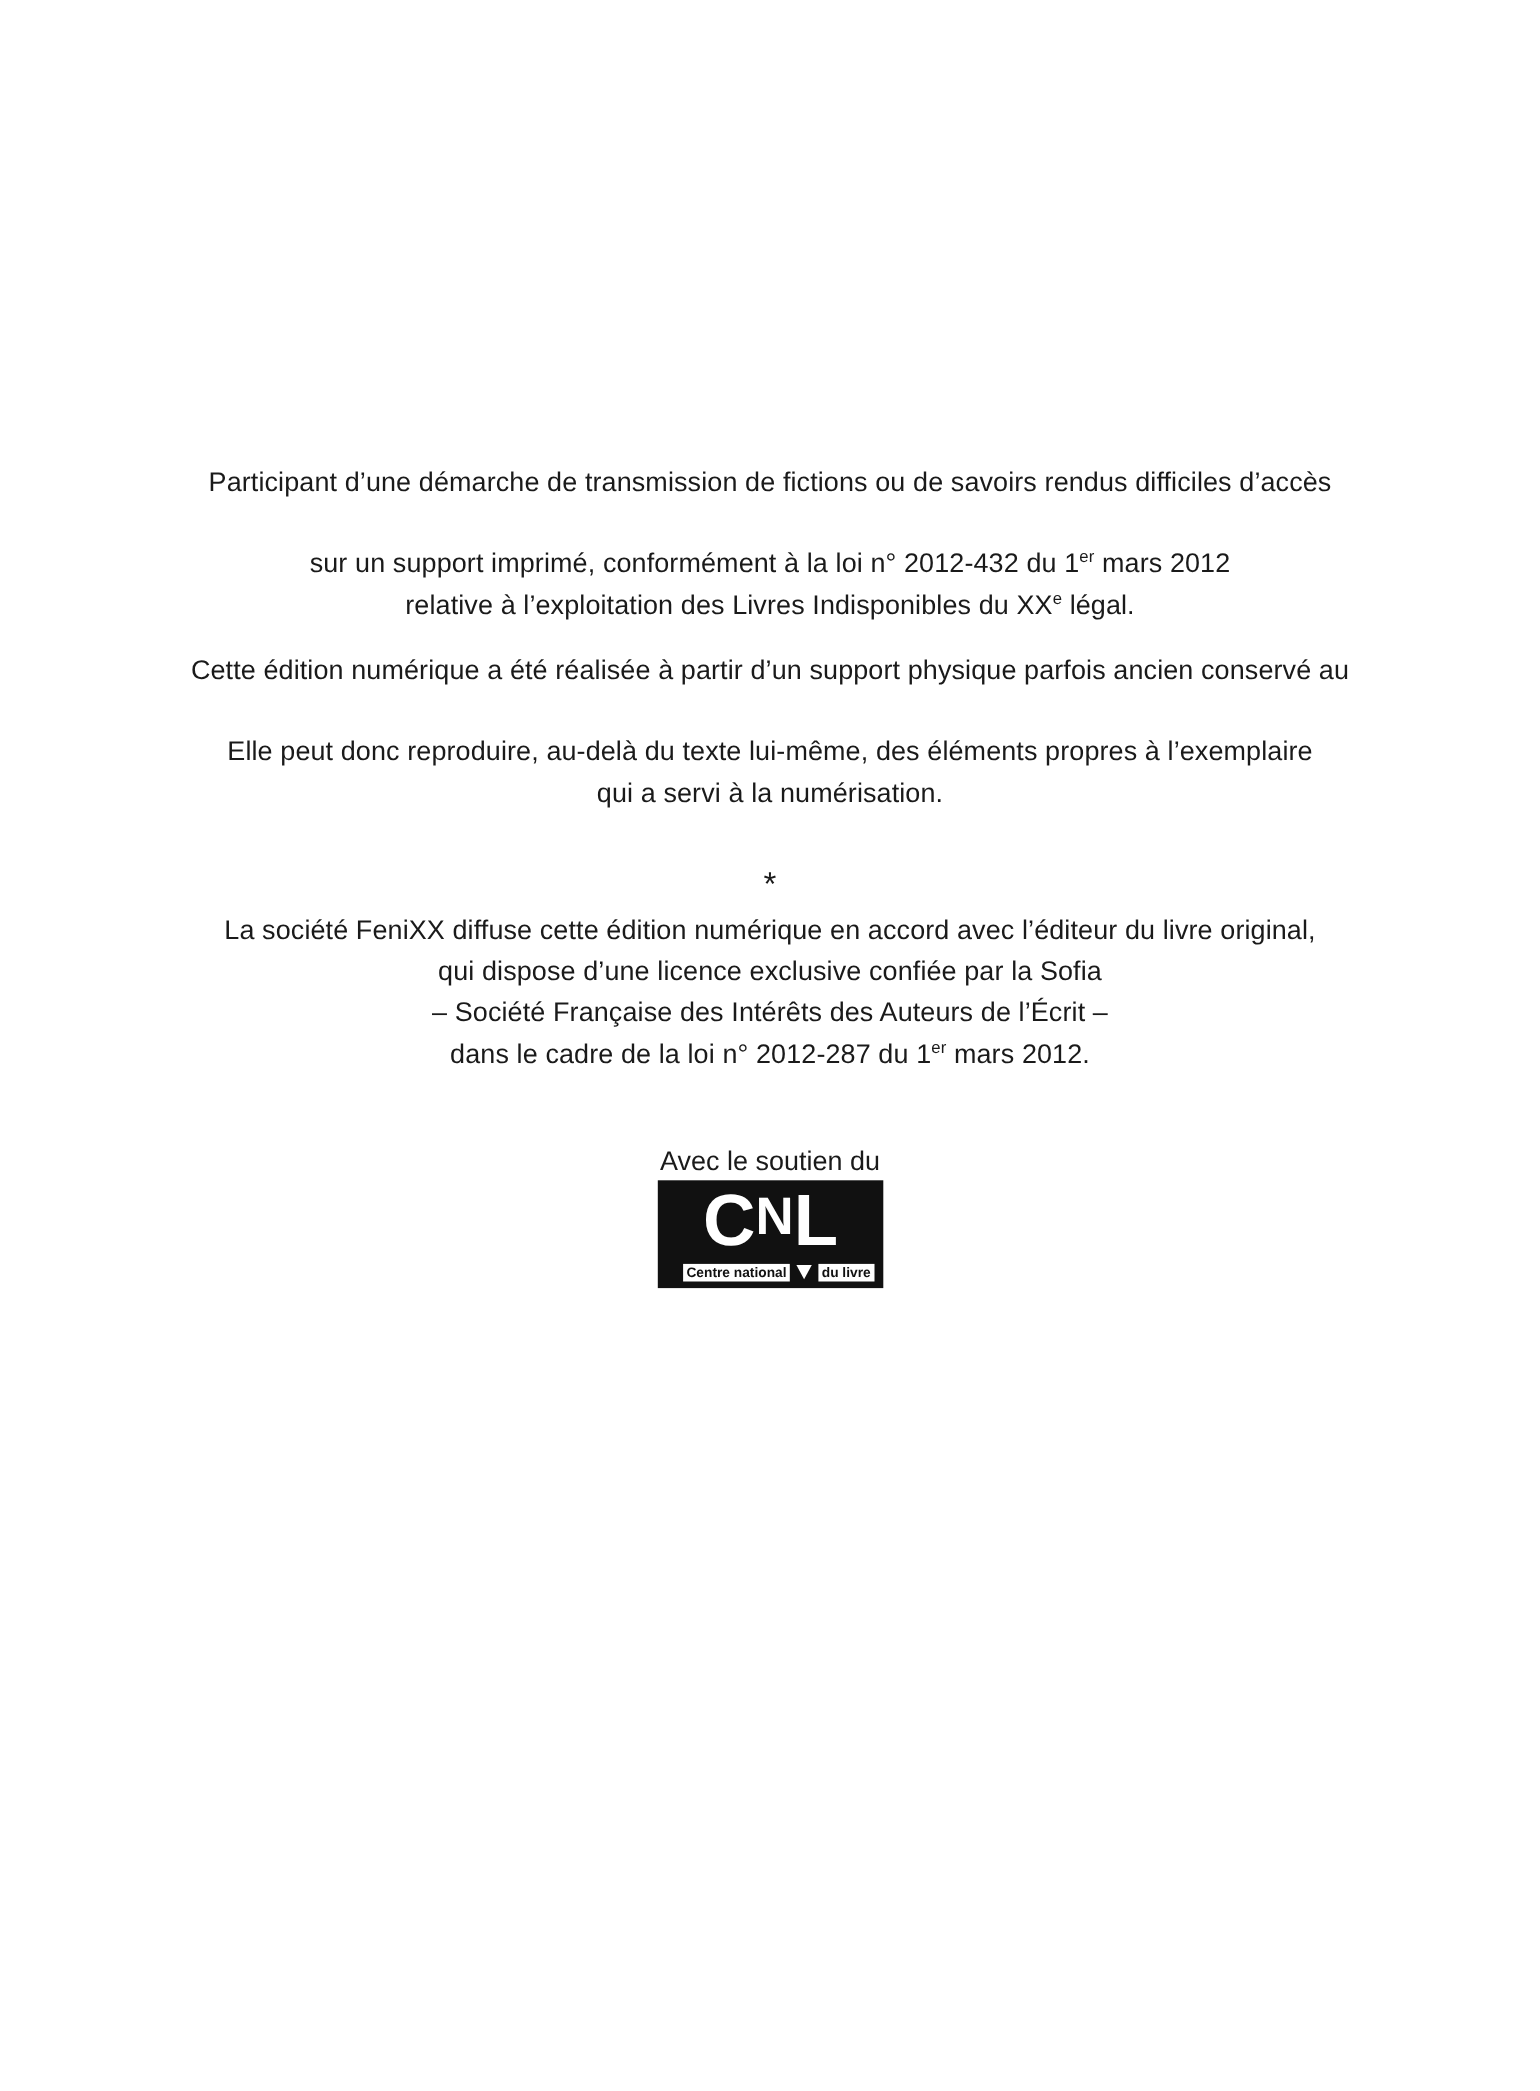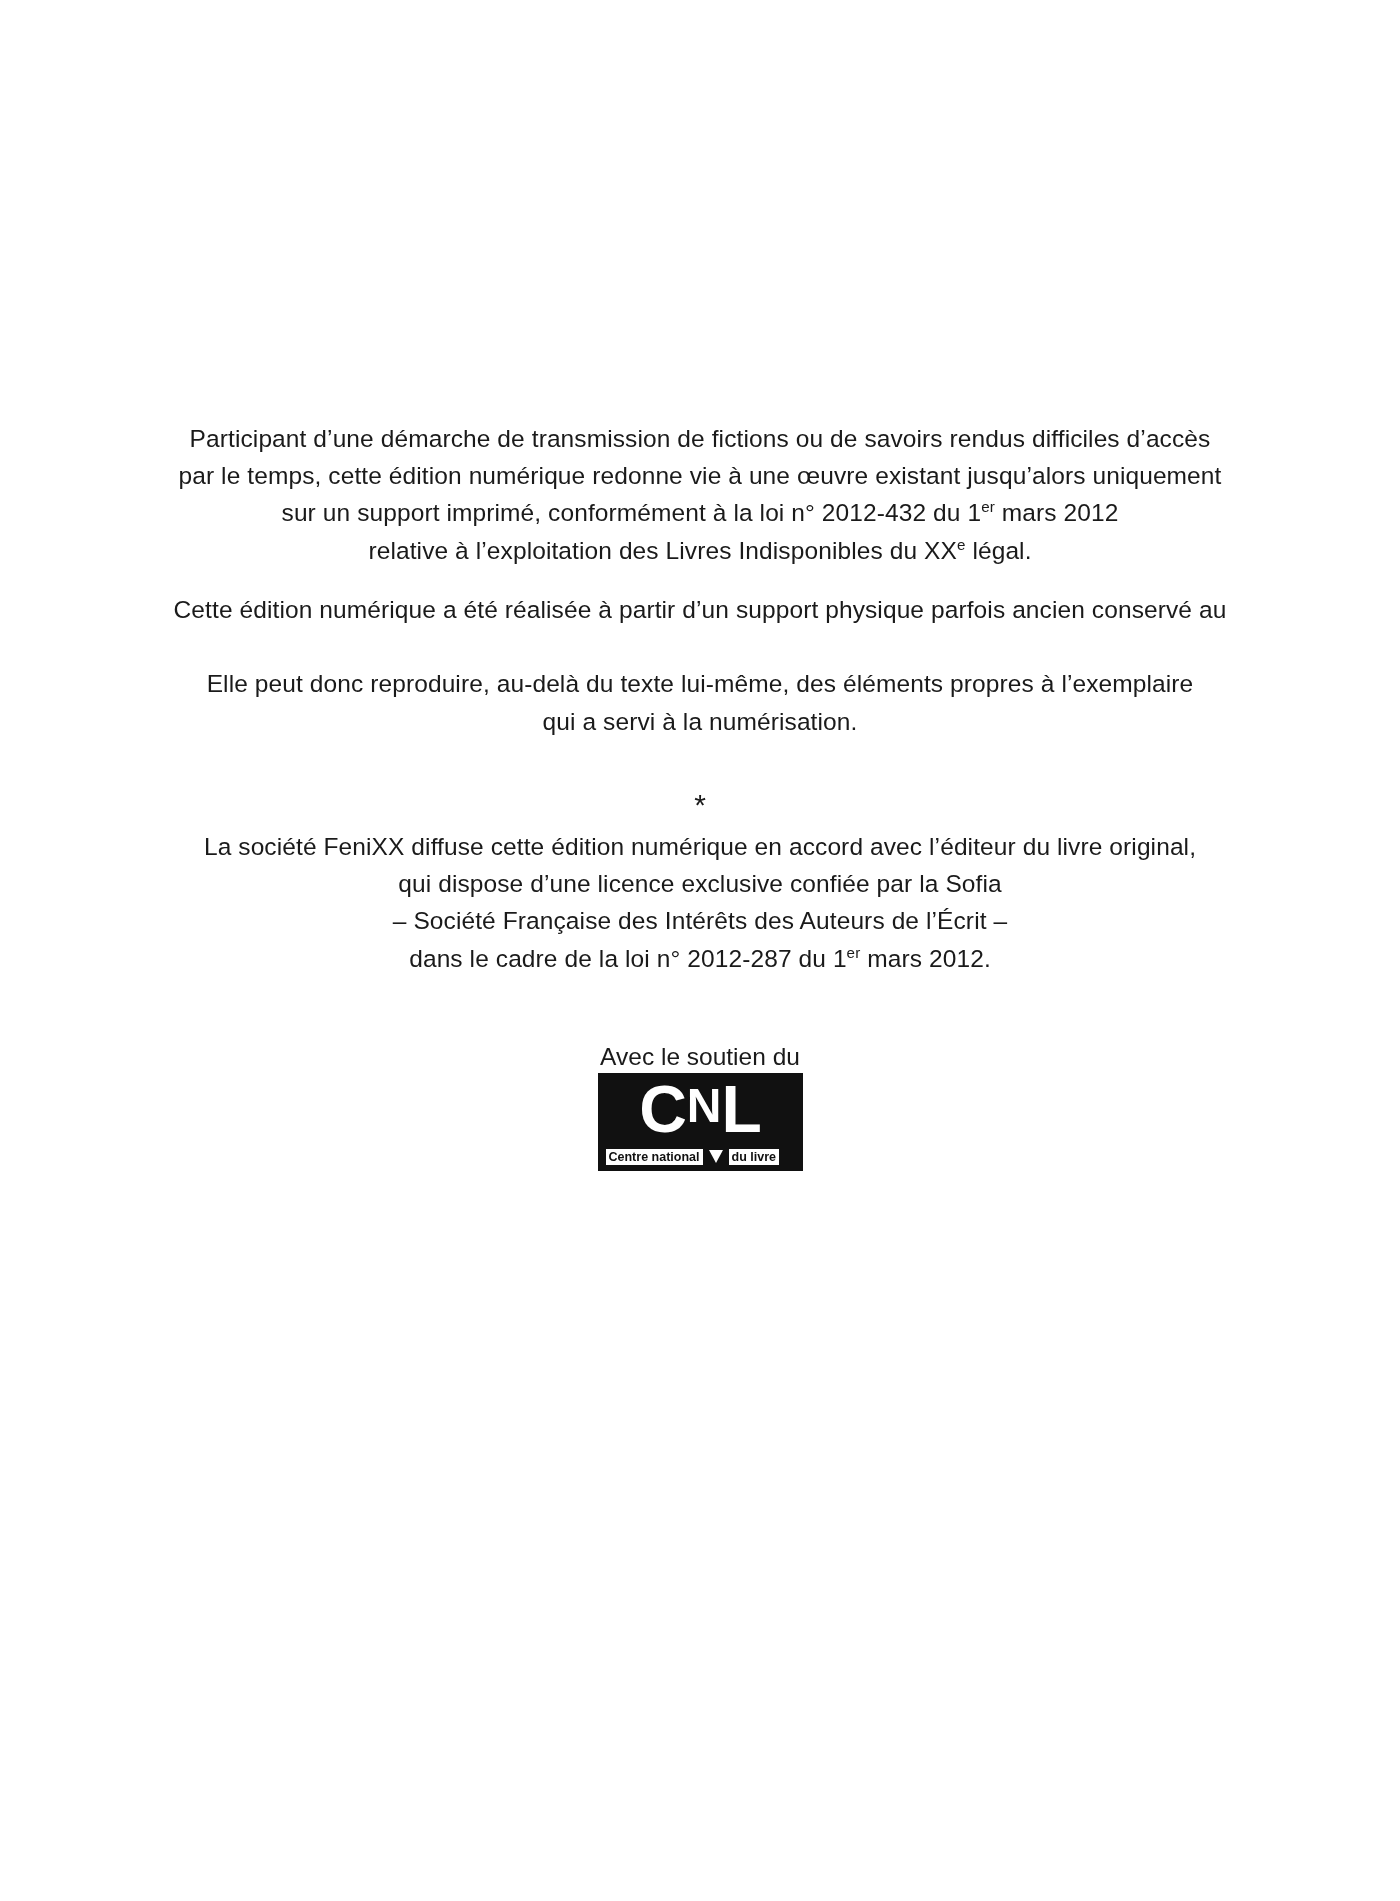--- a/index.html
+++ b/index.html
@@ -118,21 +118,21 @@
     position: relative;
     top: -10px;
     margin-left: 1px;
     margin-right: 1px;
   }
   .cnl-letters .l-part { font-size: 66px; }
 
   .cnl-bottom {
     display: flex;
     align-items: center;
-    justify-content: flex-start;
+    justify-content: flex-end;
     gap: 6px;
     padding: 2px 8px 6px 8px;
     position: relative;
   }
 
   .cnl-sub {
     background: #ffffff;
     color: #111111;
     font-size: 12.5px;
     font-weight: bold;
@@ -150,21 +150,21 @@
   }
 </style>
 </head>
 <body>
 
 <div class="page">
   <div class="content">
 
     <p class="para">
       <span>Participant d’une démarche de transmission de fictions ou de savoirs rendus difficiles d’accès</span><br>
-      <span>par le temps, cette édition numérique redonne vie à une œuvre existant jusqu’alors uniquement</span><br>
+      <br>
       <span><span>sur un support imprimé, conformément à la loi n° 2012-432 du 1</span><sup>er</sup><span> mars 2012</span></span><br>
       <span><span>relative à l’exploitation des Livres Indisponibles du XX</span><sup>e</sup><span> légal.</span></span>
     </p>
 
     <p class="para">
       <span>Cette édition numérique a été réalisée à partir d’un support physique parfois ancien conservé au</span><br>
       <br>
       <span>Elle peut donc reproduire, au-delà du texte lui-même, des éléments propres à l’exemplaire</span><br>
       <span>qui a servi à la numérisation.</span>
     </p>

